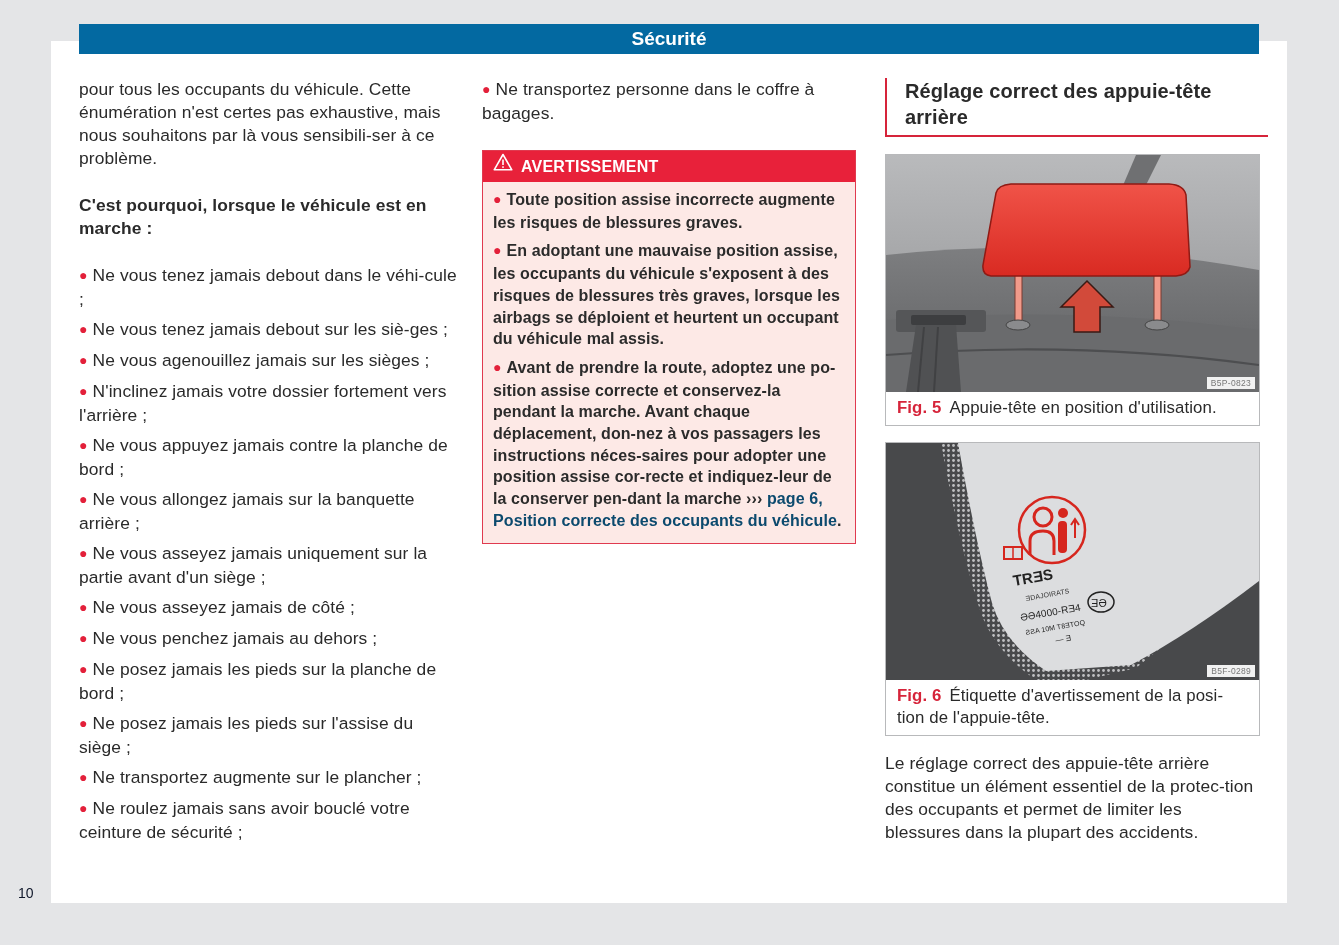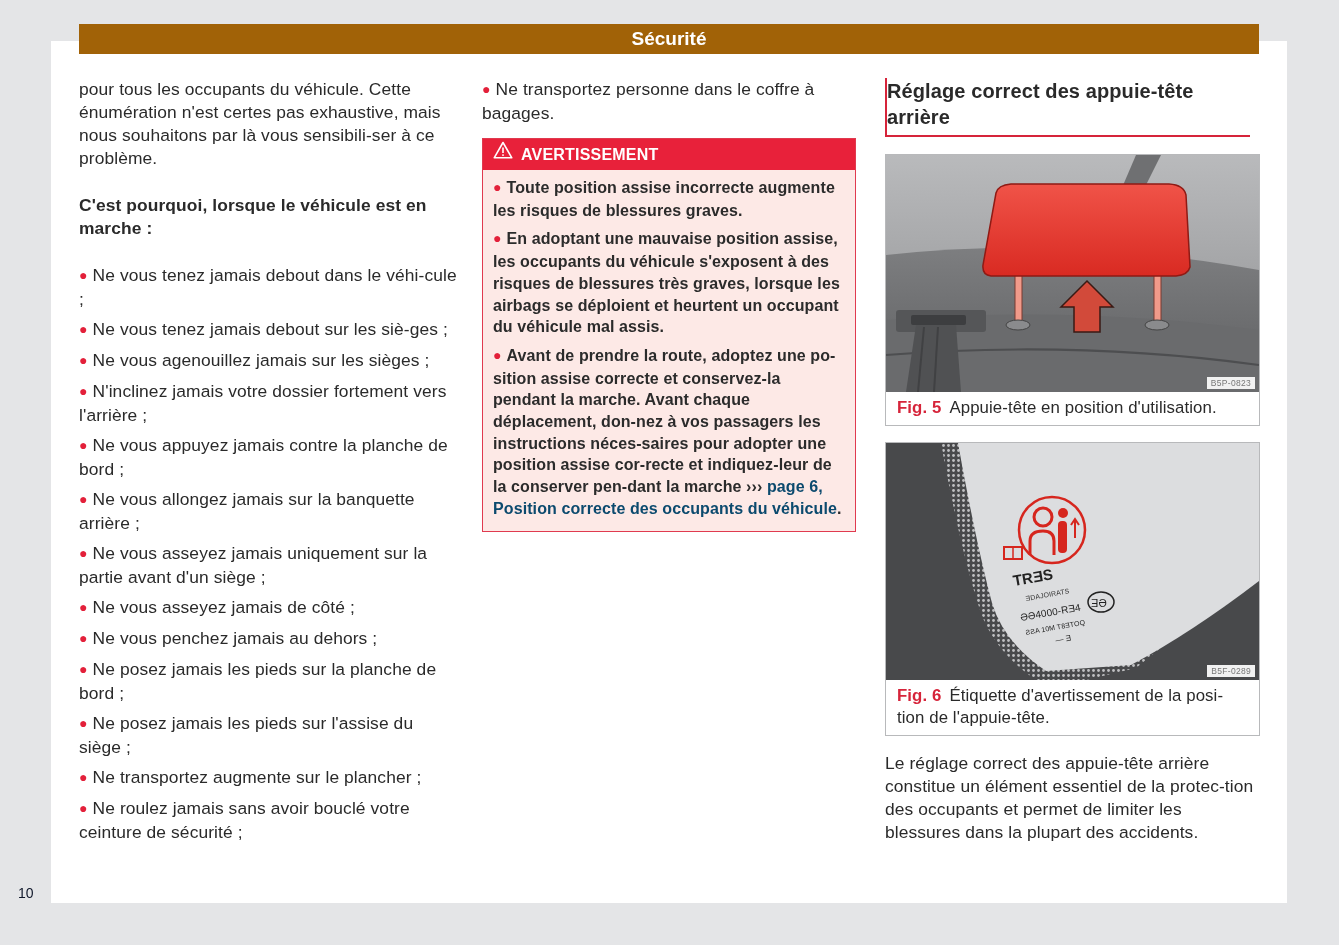--- a/index.html
+++ b/index.html
@@ -3,53 +3,53 @@
 <meta charset="utf-8">
 <style>
   html, body { margin:0; padding:0; }
   body {
     width:1339px; height:945px; background:#e4e5e7; position:relative; overflow:hidden;
     font-family:"DejaVu Sans Condensed","DejaVu Sans","Liberation Sans",sans-serif;
     color:#2a2a2a;
   }
   .page { position:absolute; left:51px; top:41px; width:1236px; height:862px; background:#ffffff; }
   .header-bar {
-    position:absolute; left:79px; top:24px; width:1180px; height:30px; background:#a16207;
+    position:absolute; left:79px; top:24px; width:1180px; height:30px; background:#0369a1;
     color:#ffffff; font-weight:bold; font-size:19px; line-height:30px; text-align:center;
     font-family:"Liberation Sans",sans-serif;
   }
   .page-number { position:absolute; left:18px; top:885px; font-size:14px; color:#0f172a; font-family:"Liberation Sans",sans-serif; }
 
   .col { position:absolute; font-size:17.4px; line-height:23px; font-family:"Liberation Sans",sans-serif; letter-spacing:0.1px; }
   .col1 { left:79px; top:78px; width:380px; }
   .col2 { left:482px; top:78px; width:375px; }
   .col3 { left:885px; top:78px; width:375px; }
 
   p { margin:0; }
   .para { margin-bottom:24px; }
   .bold-lead { font-weight:bold; margin-bottom:24px; }
   ul.bullets { list-style:none; margin:0; padding:0; }
   ul.bullets li { margin-bottom:7px; }
   .dot { color:#e3203a; font-size:14px; margin-right:5px; position:relative; top:-1px; }
 
   .warning {
-    margin-top:13px; border:1.5px solid #e03a4f; background:#fde9e6; width:372px;
+    margin-top:25px; border:1.5px solid #e03a4f; background:#fde9e6; width:372px;
   }
   .warning-head {
     background:#e8213a; color:#fff; font-weight:bold; height:31px; line-height:31px;
     padding-left:10px; font-size:16px; letter-spacing:0.2px;
   }
   .warn-icon { display:inline-block; vertical-align:middle; margin-right:8px; margin-top:-4px; }
   .warning-body { padding:7px 10px 4px 10px; font-weight:bold; font-size:16px; line-height:21.7px; color:#2b2b2b; }
   .warning-body .witem { margin-bottom:7px; }
   .xref { color:#0c4a6e; }
 
   .section-title {
     border-left:2px solid #d6243a; border-bottom:2px solid #d6243a;
-    padding:0 0 3px 0; font-weight:bold; font-size:20px; line-height:26px; color:#2a2a2a;
+    padding:0 0 3px 18px; font-weight:bold; font-size:20px; line-height:26px; color:#2a2a2a;
     width:363px; height:54px; box-sizing:content-box;
   }
   .figure { border:1px solid #b8b9bb; width:373px; margin-top:17px; }
   .fig-img { position:relative; height:237px; overflow:hidden; }
   .fig-code {
     position:absolute; right:4px; bottom:3px; background:#f1f1f1; color:#777;
     font-size:8.5px; padding:0 4px; line-height:12px; font-family:"Liberation Sans",sans-serif; letter-spacing:0.3px;margin-left:40px;
   }
   .fig-caption { padding:5px 11px 6px 11px; font-size:16.8px; line-height:22px; }
   .fig-label { color:#d6243a; font-weight:bold; margin-right:8px; }

